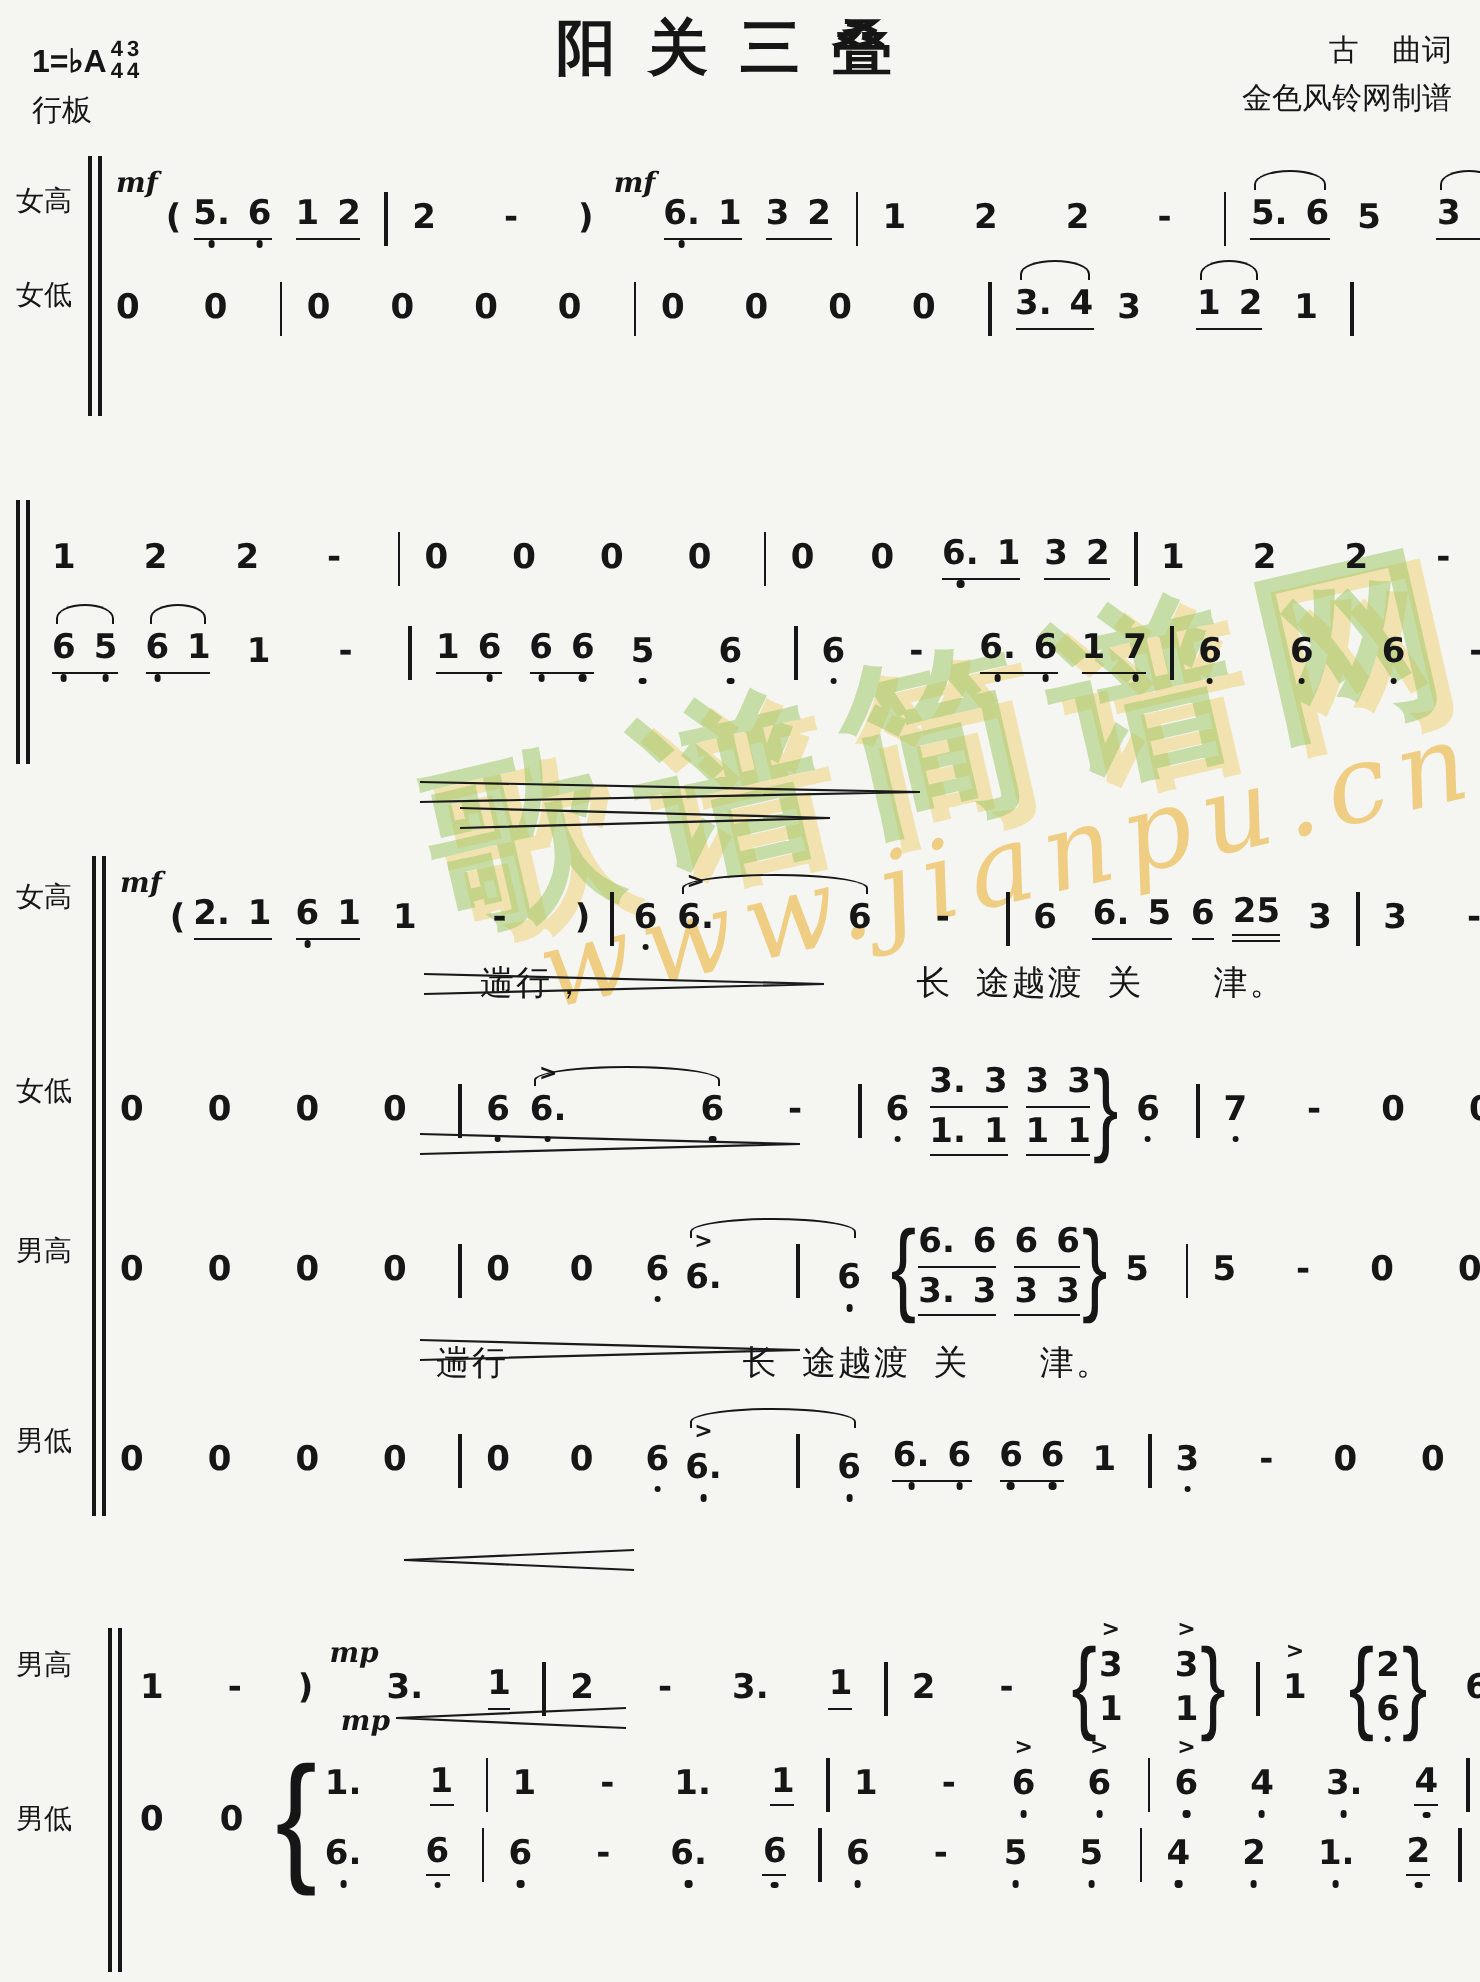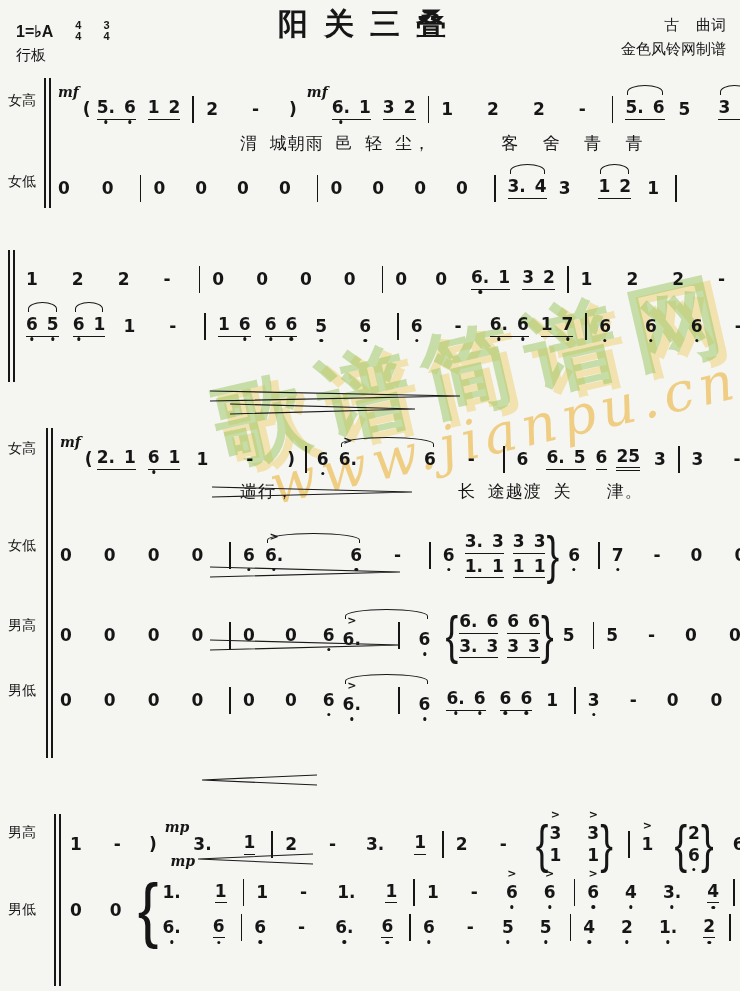--- a/index.html
+++ b/index.html
@@ -1,20 +1,20 @@
 <!DOCTYPE html>
 <html><head>
 <meta charset="utf-8">
 <style>
   html,body{margin:0;padding:0;}
   .sheet{position:relative;width:740px;height:991px;background:#f5f5f2;overflow:hidden;
          font-family:"Liberation Sans",sans-serif;color:#161616;}
   .content{position:absolute;inset:0;z-index:2;}
   
-  .keyblock{position:absolute;left:16px;top:20px;font-weight:bold;font-size:16px;display:flex;align-items:center;gap:22px;}
+  .keyblock{position:absolute;left:16px;top:20px;font-weight:bold;font-size:16px;display:flex;align-items:center;gap:2px;}
   .frac{display:inline-flex;flex-direction:column;line-height:1;font-size:11px;font-weight:bold;text-align:center;}
   .tempo{position:absolute;left:16px;top:46px;font-size:15px;}
   .title{position:absolute;left:0;right:0;top:4px;text-align:center;font-size:30px;font-weight:bold;
          letter-spacing:16px;font-family:"DejaVu Serif",serif;}
   .subtitle{position:absolute;left:0;right:0;top:42px;text-align:center;font-size:16px;}
   .credit1{position:absolute;right:14px;top:16px;font-size:15px;white-space:pre;}
   .credit2{position:absolute;right:14px;top:40px;font-size:15px;}
   
   .wm{position:absolute;left:205px;top:380px;z-index:1;transform:rotate(-13deg);transform-origin:left top;pointer-events:none;}
   .wm-cn{font-size:92px;font-weight:bold;letter-spacing:14px;line-height:1.1;
@@ -115,23 +115,20 @@
                 <span class="note" style="margin-right: 0px;">5.</span>
                 <span class="note" style="margin-right: 0px;">6</span>
               </span>
               <span class="note" style="margin-right: 28px;">5</span>
               <span class="grp u1 slur" style="margin-right: 16px;">
                 <span class="note" style="margin-right: 0px;">3</span>
                 <span class="note" style="margin-right: 0px;">5</span>
               </span>
             </div>
           </div>
-          <div class="vrow" style="height: 34px;">
-            <div class="lyrics" style="padding-left: 240px;">渭 城朝雨 邑 轻 尘，      客  舍  青  青</div>
-          </div>
           <div class="vrow" style="height: 44px;">
             <span class="vlabel">女低</span>
             <div class="tokens" style="margin-left: 58px; padding-top: 12px;">
               <span class="note" style="margin-right: 32px;">0</span>
               <span class="note" style="margin-right: 26px;">0</span>
               <span class="bar" style="margin-right: 12px;"></span>
               <span class="note" style="margin-right: 30px;">0</span>
               <span class="note" style="margin-right: 30px;">0</span>
               <span class="note" style="margin-right: 30px;">0</span>
               <span class="note" style="margin-right: 26px;">0</span>
@@ -381,20 +378,23 @@
               <span class="note" style="margin-right: 30px;">5</span>
               <span class="note" style="margin-right: 30px;">-</span>
               <span class="note" style="margin-right: 32px;">0</span>
               <span class="note" style="margin-right: 26px;">0</span>
               <span class="hairpin" style="left: 150px; top: -28px; width: 190px;">
                 <svg viewBox="0 0 190 12" preserveAspectRatio="none">
                   <path d="M0 1 L190 6 M0 11 L190 6" stroke="#1a1a1a" stroke-width="1.1" fill="none"></path>
                 </svg>
               </span>
             </div>
+          </div>
+          <div class="vrow" style="height: 30px;">
+            <div class="lyrics" style="padding-left: 218px;">遄行          长 途越渡 关   津。</div>
           </div>
           <div class="vrow" style="height: 50px;">
             <span class="vlabel">男低</span>
             <div class="tokens" style="margin-left: 60px; padding-top: 18px;">
               <span class="note" style="margin-right: 32px;">0</span>
               <span class="note" style="margin-right: 32px;">0</span>
               <span class="note" style="margin-right: 32px;">0</span>
               <span class="note" style="margin-right: 26px;">0</span>
               <span class="bar" style="margin-right: 12px;"></span>
               <span class="note" style="margin-right: 30px;">0</span>

